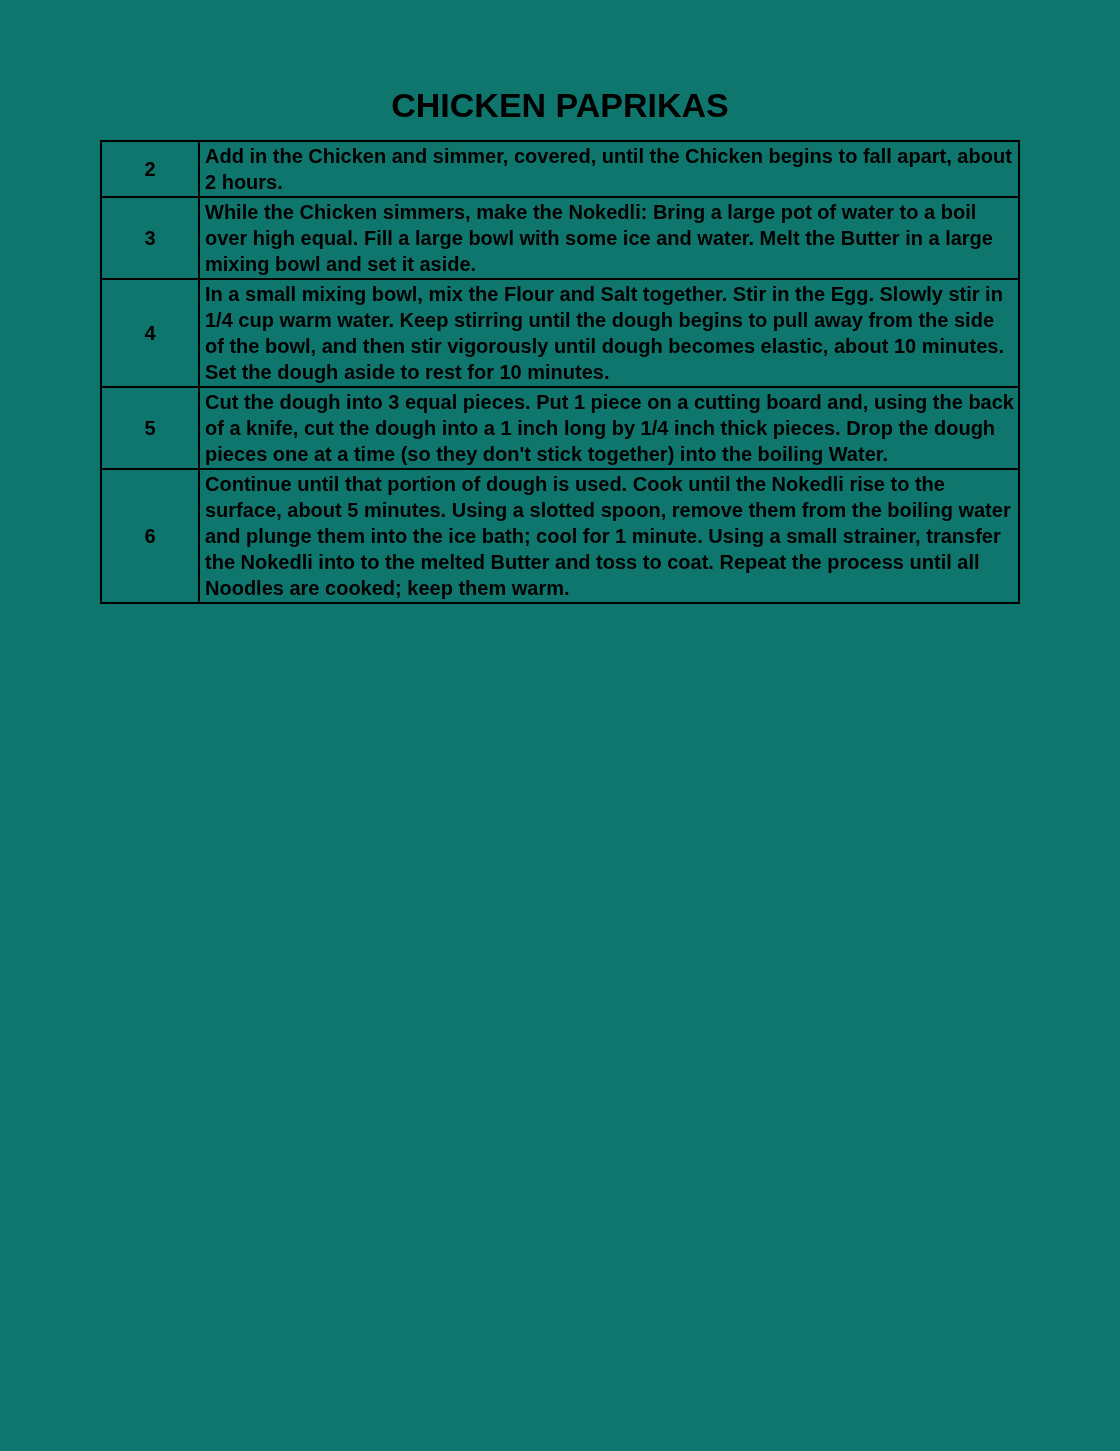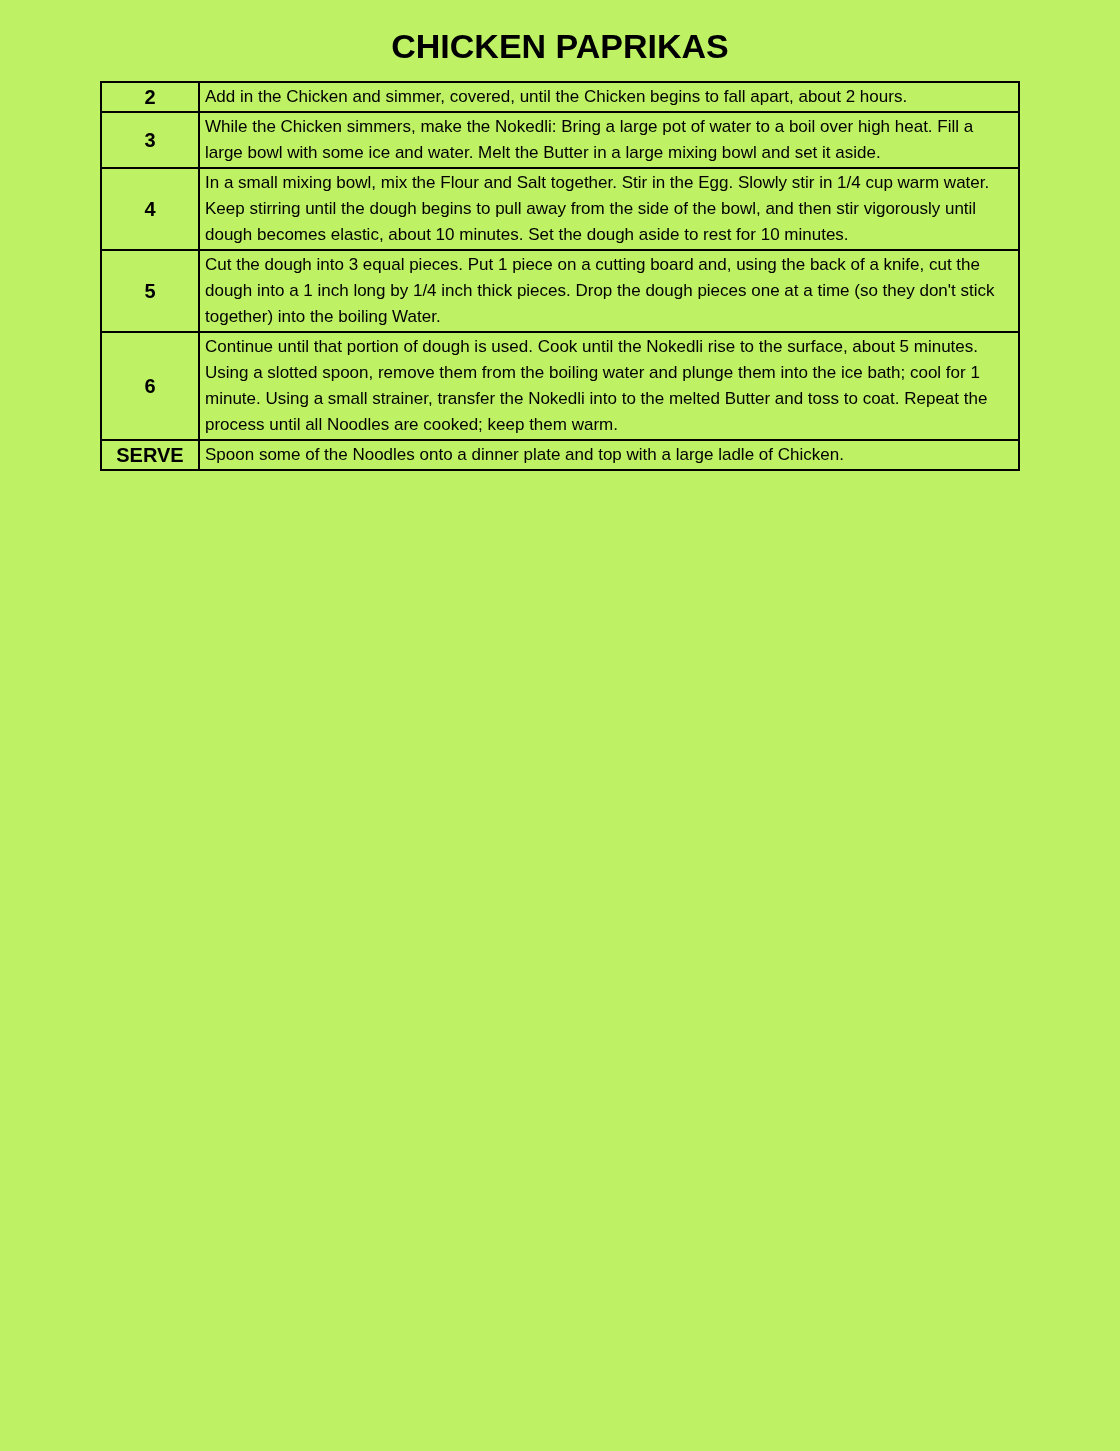--- a/index.html
+++ b/index.html
@@ -10,23 +10,23 @@
   body {
     width: 1120px;
     height: 1451px;
     font-family: "Liberation Sans", sans-serif;
     color: #000000;
     box-sizing: border-box;
   }
   .page {
     width: 1120px;
     height: 1451px;
-    background: #bef264;
+    background: #0f766e;
     box-sizing: border-box;
-    padding-top: 25px;
+    padding-top: 84px;
   }
   .page-title {
     text-align: center;
     font-size: 34px;
     font-weight: bold;
     letter-spacing: 0px;
     line-height: 42px;
     margin: 0 0 14px 0;
   }
   table.steps {
@@ -40,53 +40,50 @@
   }
   td.step-cell {
     width: 96px;
     text-align: center;
     vertical-align: middle;
     font-weight: bold;
     font-size: 20px;
     padding: 0;
   }
   td.instruction-cell {
-    font-size: 17px;
+    font-size: 20px;
     line-height: 26px;
     vertical-align: top;
     padding: 1px 4px 1px 5px;
+    font-weight: bold;
   }
 </style>
 </head>
 <body>
 
 <div class="page">
   <h1 class="page-title">CHICKEN PAPRIKAS</h1>
 
   <table class="steps">
     <tbody>
         <tr>
           <td class="step-cell">2</td>
           <td class="instruction-cell">Add in the Chicken and simmer, covered, until the Chicken begins to fall apart, about 2 hours.</td>
         </tr>
         <tr>
           <td class="step-cell">3</td>
-          <td class="instruction-cell">While the Chicken simmers, make the Nokedli: Bring a large pot of water to a boil over high heat. Fill a large bowl with some ice and water. Melt the Butter in a large mixing bowl and set it aside.</td>
+          <td class="instruction-cell">While the Chicken simmers, make the Nokedli: Bring a large pot of water to a boil over high equal. Fill a large bowl with some ice and water. Melt the Butter in a large mixing bowl and set it aside.</td>
         </tr>
         <tr>
           <td class="step-cell">4</td>
           <td class="instruction-cell">In a small mixing bowl, mix the Flour and Salt together. Stir in the Egg. Slowly stir in 1/4 cup warm water. Keep stirring until the dough begins to pull away from the side of the bowl, and then stir vigorously until dough becomes elastic, about 10 minutes. Set the dough aside to rest for 10 minutes.</td>
         </tr>
         <tr>
           <td class="step-cell">5</td>
           <td class="instruction-cell">Cut the dough into 3 equal pieces. Put 1 piece on a cutting board and, using the back of a knife, cut the dough into a 1 inch long by 1/4 inch thick pieces. Drop the dough pieces one at a time (so they don't stick together) into the boiling Water.</td>
         </tr>
         <tr>
           <td class="step-cell">6</td>
           <td class="instruction-cell">Continue until that portion of dough is used. Cook until the Nokedli rise to the surface, about 5 minutes. Using a slotted spoon, remove them from the boiling water and plunge them into the ice bath; cool for 1 minute. Using a small strainer, transfer the Nokedli into to the melted Butter and toss to coat. Repeat the process until all Noodles are cooked; keep them warm.</td>
         </tr>
-        <tr>
-          <td class="step-cell">SERVE</td>
-          <td class="instruction-cell">Spoon some of the Noodles onto a dinner plate and top with a large ladle of Chicken.</td>
-        </tr>
       </tbody>
   </table>
 </div>
 
 </body></html>

